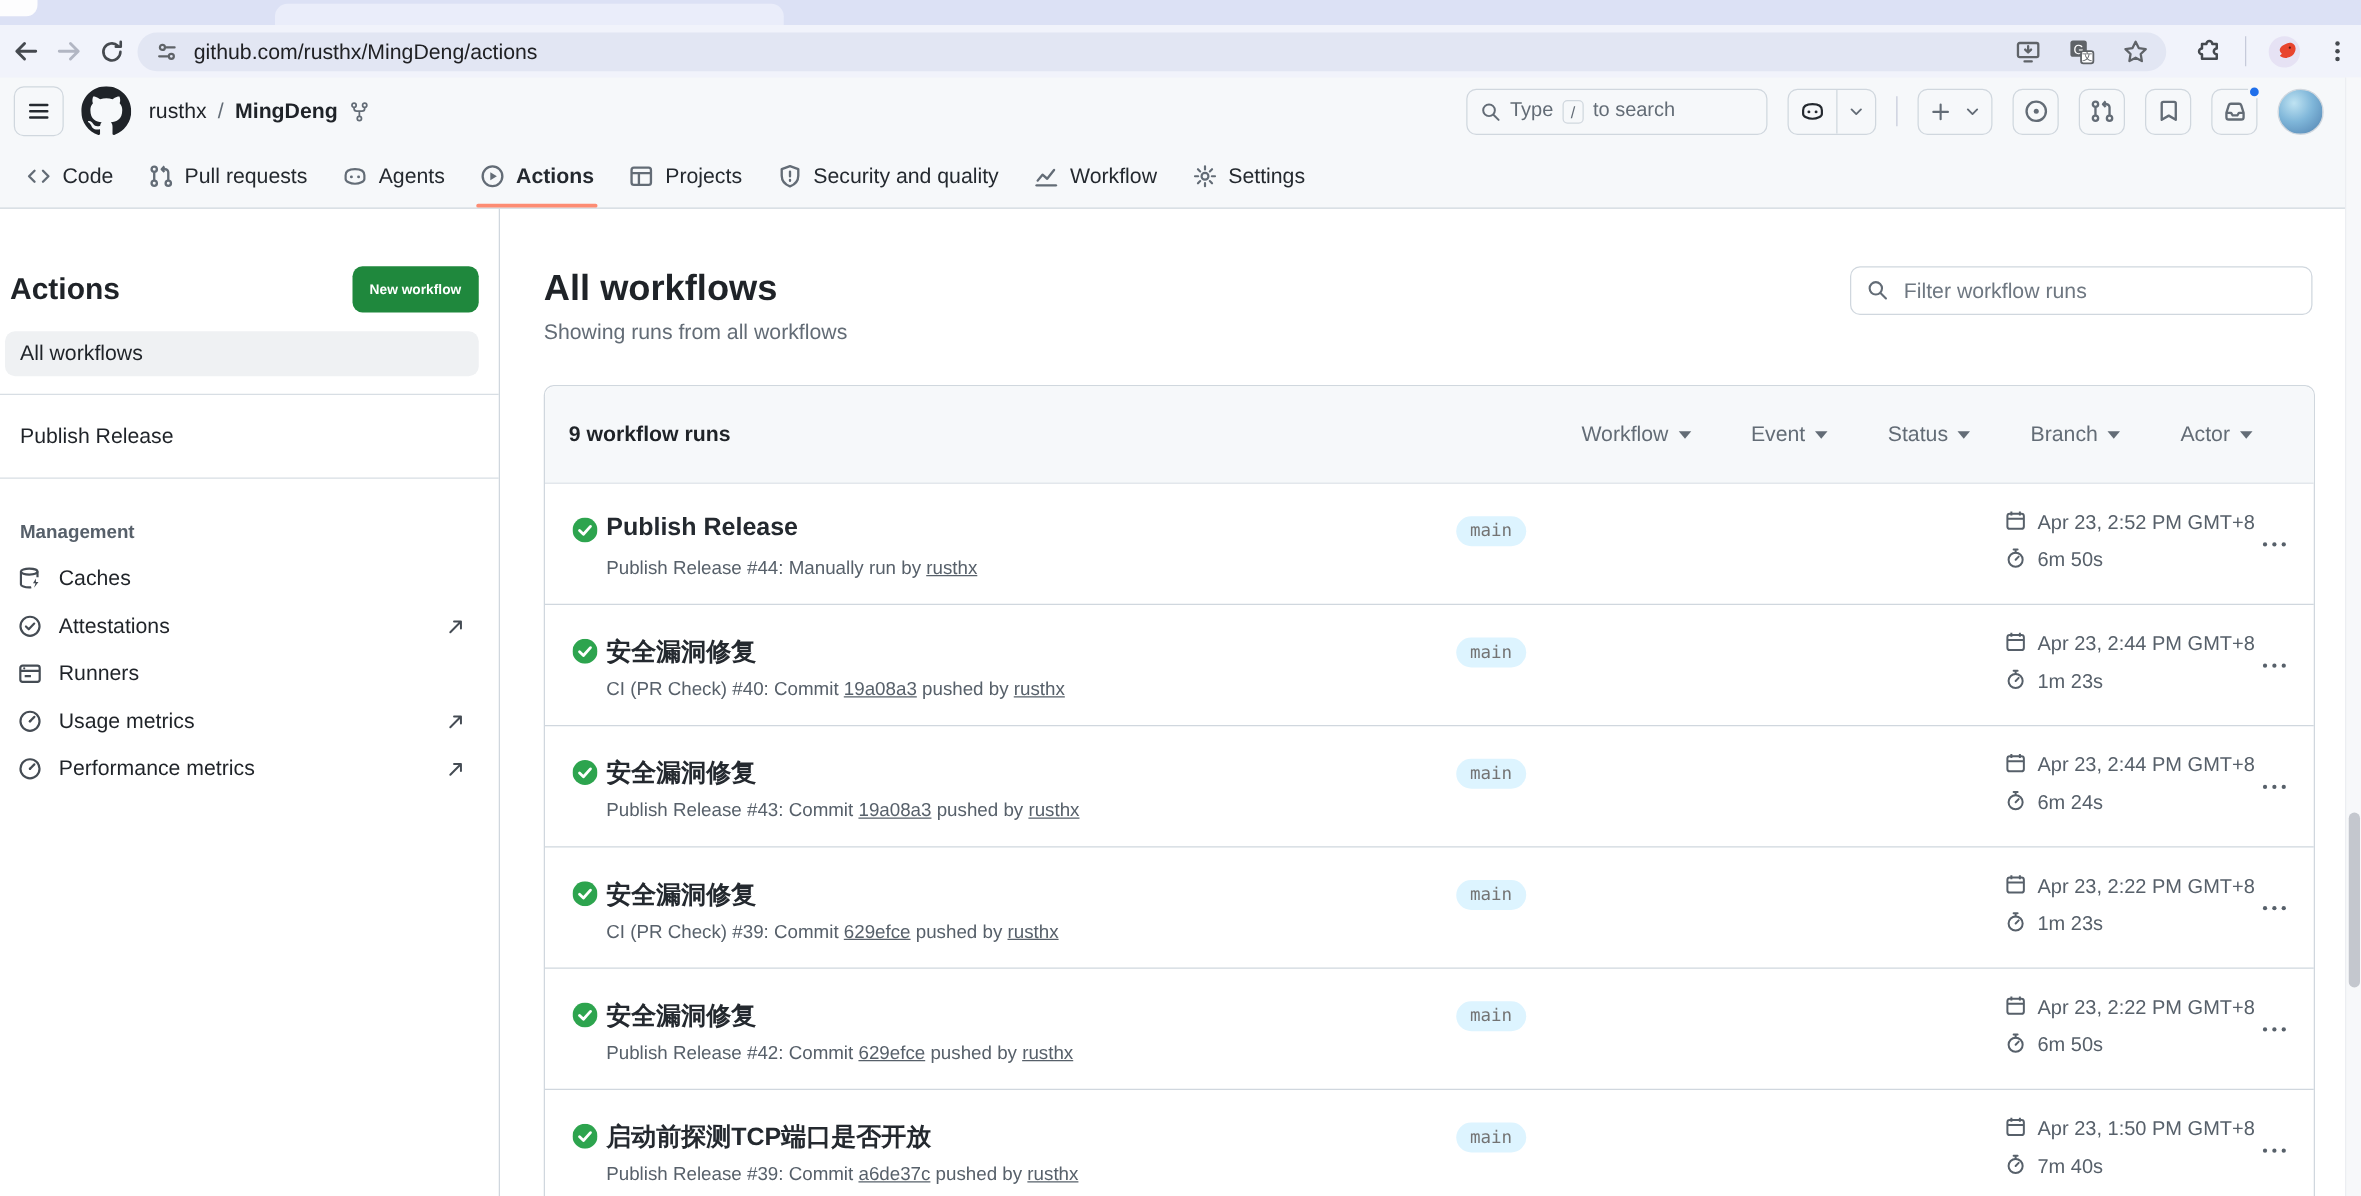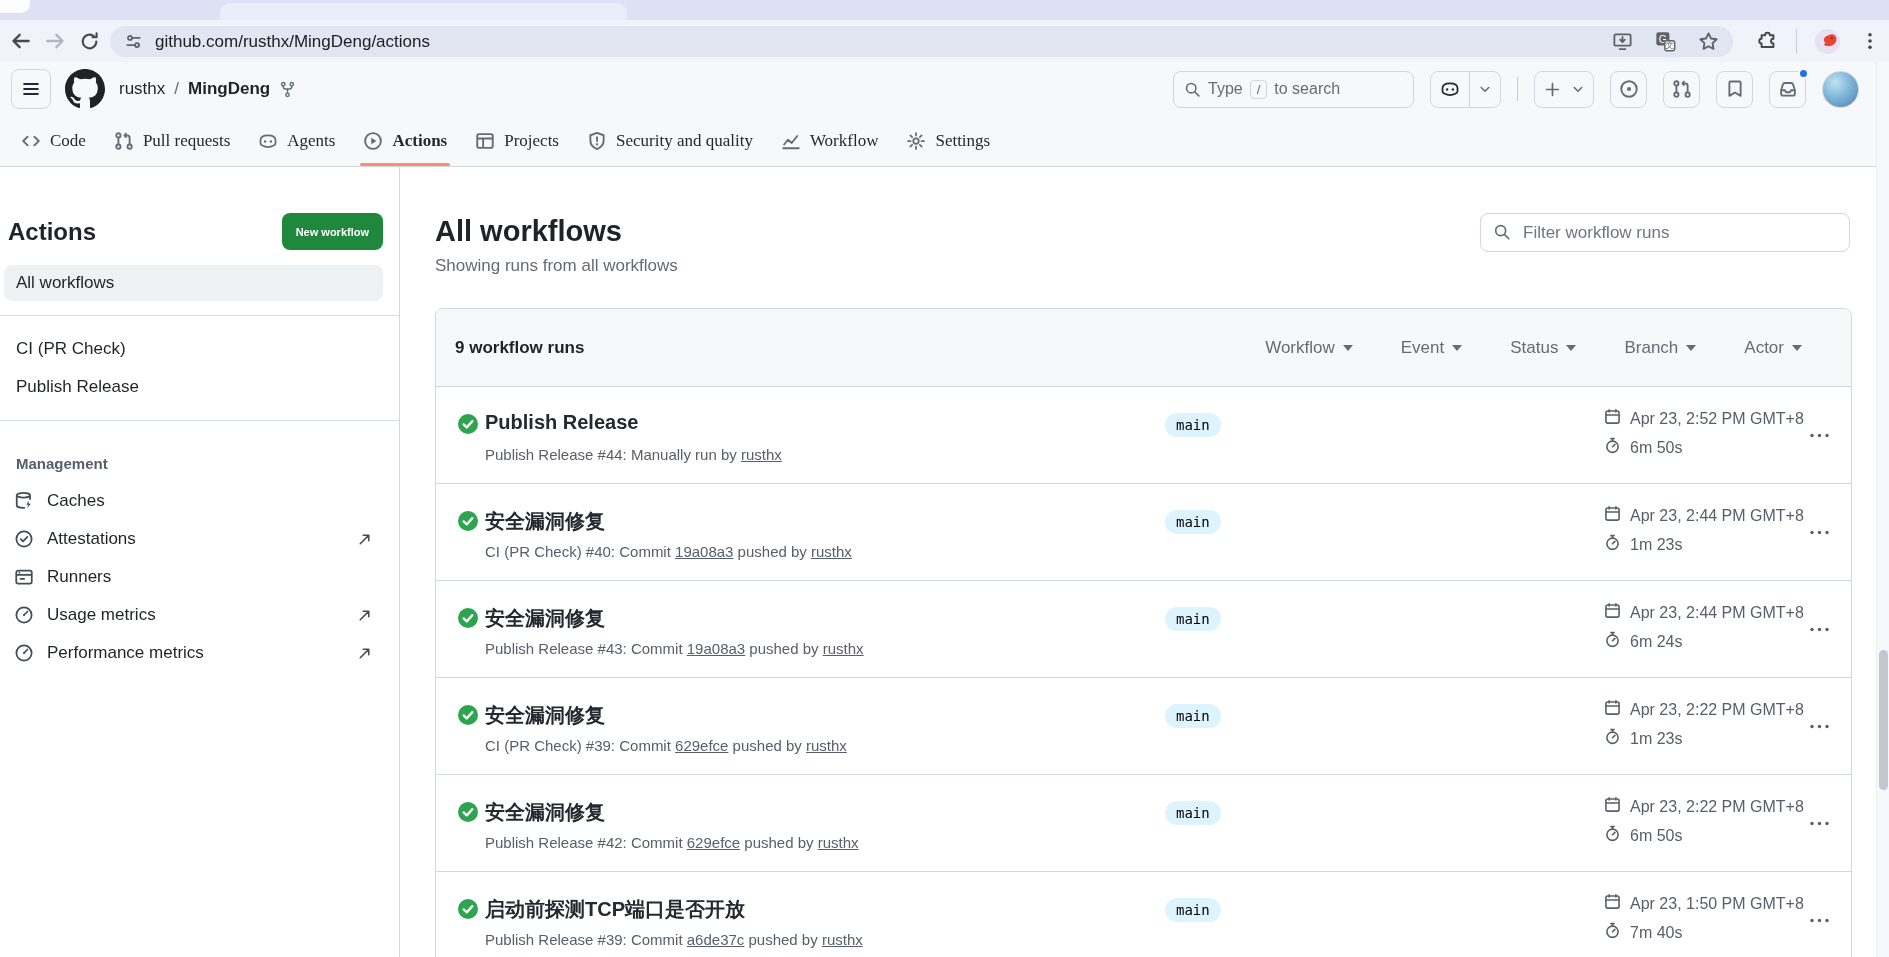--- a/index.html
+++ b/index.html
@@ -31,21 +31,21 @@
   .gh-search { width:241px; height:37px; border:1px solid #d0d7de; border-radius:8px; display:flex; align-items:center; gap:7px; padding:0 10px; color:#636c76; font-size:16px; background:#f6f8fa; cursor:text; }
   .keycap { border:1px solid #d0d7de; border-radius:4px; font-size:13px; padding:0 6px; line-height:17px; color:#636c76; }
   .icon-btn { width:37px; height:37px; border:1px solid #d0d7de; border-radius:8px; background:transparent; display:flex; align-items:center; justify-content:center; position:relative; cursor:pointer; }
   .split-btn { height:37px; border:1px solid #d0d7de; border-radius:8px; display:flex; align-items:stretch; overflow:hidden; }
   .split-seg { display:flex; align-items:center; justify-content:center; padding:0 9px; }
   .split-div { width:1px; background:#d0d7de; }
   .note-dot { position:absolute; top:-4px; right:-4px; width:11px; height:11px; background:#1f6feb; border:2px solid #f6f8fa; border-radius:50%; }
   .gh-avatar { width:37px; height:37px; border-radius:50%; background:radial-gradient(circle at 35% 30%, #bfe3f2 0%, #7fb6d9 45%, #4f7fae 100%); border:1px solid #d0d7de; cursor:pointer; }
 
   
-  .gh-nav { position:absolute; top:116px; left:0; right:0; height:51px; border-bottom:1px solid #d0d7de; background:#f6f8fa; display:flex; align-items:stretch; padding-left:10px; gap:6px;font-family:Liberation Serif, serif; }
+  .gh-nav { position:absolute; top:116px; left:0; right:0; height:51px; border-bottom:1px solid #d0d7de; background:#f6f8fa; display:flex; align-items:stretch; padding-left:10px; gap:6px; }
   .nav-tab { display:flex; align-items:center; gap:9px; padding:0 11px; font-size:17px; color:#24292f; position:relative; cursor:pointer; }
   .nav-tab.active { font-weight:700; }
   .nav-tab.active::after { content:""; position:absolute; left:8px; right:8px; bottom:0; height:3px; border-radius:3px; background:#fd8c73; }
 
   
   .content { position:absolute; top:167px; left:0; right:13px; bottom:0; display:flex; }
   .sidebar { width:400px; border-right:1px solid #d0d7de; padding-top:0; flex:none; }
   .side-head { display:flex; align-items:center; justify-content:space-between; margin:46px 16px 0 8px; }
   .side-title { font-size:24px; font-weight:600; }
   .btn-green { background:#1f883d; color:#fff; border:none; border-radius:8px; height:37px; padding:0 14px; font-size:11px; font-weight:600; font-family:inherit; cursor:pointer; }
@@ -71,21 +71,21 @@
   .filters { display:flex; align-items:center; gap:48px;margin-left:48px; }
   .filter-dd { display:flex; align-items:center; gap:8px; font-size:17px; color:#636c76; cursor:pointer; }
   .caret { width:0; height:0; border-left:5px solid transparent; border-right:5px solid transparent; border-top:6px solid #636c76; }
 
   .run-row { height:97px; border-bottom:1px solid #d0d7de; position:relative; }
   .run-row:last-child { border-bottom:none; }
   .run-check { position:absolute; left:22px; top:27px; }
   .run-title { position:absolute; left:49px; top:24px; font-size:20px; font-weight:600; color:#24292f; text-decoration:none; }
   .run-sub { position:absolute; left:49px; top:59px; font-size:15px; color:#57606a; }
   .run-sub a { color:#57606a; text-decoration:underline; }
-  .run-badge { position:absolute; left:729px; top:26px; background:#ddf4ff; color:#000000; font-family:"DejaVu Sans Mono","Liberation Mono",monospace; font-size:14px; padding:4px 11px; border-radius:14px; cursor:pointer; }
+  .run-badge { position:absolute; left:729px; top:26px; background:#ddf4ff; color:#737373; font-family:"DejaVu Sans Mono","Liberation Mono",monospace; font-size:14px; padding:4px 11px; border-radius:14px; cursor:pointer; }
   .run-meta { position:absolute; left:1168px; top:21px; }
   .meta-line { display:flex; align-items:center; gap:9px; font-size:16px; color:#57606a; }
   .meta-line + .meta-line { margin-top:8px; }
   .run-kebab { position:absolute; left:1366px; top:50%; transform:translateY(-50%); width:34px; height:26px; display:flex; align-items:center; justify-content:center; border-radius:6px; cursor:pointer; }
 
   
   .scrollbar { position:absolute; top:62px; right:0; bottom:0; width:13px; background:#f7f8fa; border-left:1px solid #eceef2; }
   .scroll-thumb { position:absolute; left:2px; top:588px; width:9px; height:140px; background:#c4c7ce; border-radius:5px; cursor:grab; }
 </style>
 </head>
@@ -346,21 +346,20 @@
 
 <div class="content">
 
   <aside class="sidebar">
     <div class="side-head">
       <span class="side-title">Actions</span>
       <button class="btn-green">New workflow</button>
     </div>
     <div class="side-sel">All workflows</div>
     <hr class="side-hr">
-    <div class="wf-item">CI (PR Check)</div>
     <div class="wf-item">Publish Release</div>
     <hr class="side-hr">
     <div class="mgmt-title">Management</div>
 
     <div class="mgmt-item">
       <span style="display:flex;">
           <svg width="20" height="20" viewBox="0 0 16 16" fill="none" stroke="#454c54" stroke-width="1.4">
             <ellipse cx="7.5" cy="3.4" rx="5.3" ry="1.9"></ellipse>
             <path d="M2.2 3.4v8.2c0 1 2.4 1.9 5.3 1.9.5 0 .9 0 1.3-.1M12.8 3.4V7"></path>
             <path d="M11.8 7.8 9.9 10.9h1.6l-.9 2.8 2.8-3.6h-1.6z" fill="#454c54" stroke="none"></path>

